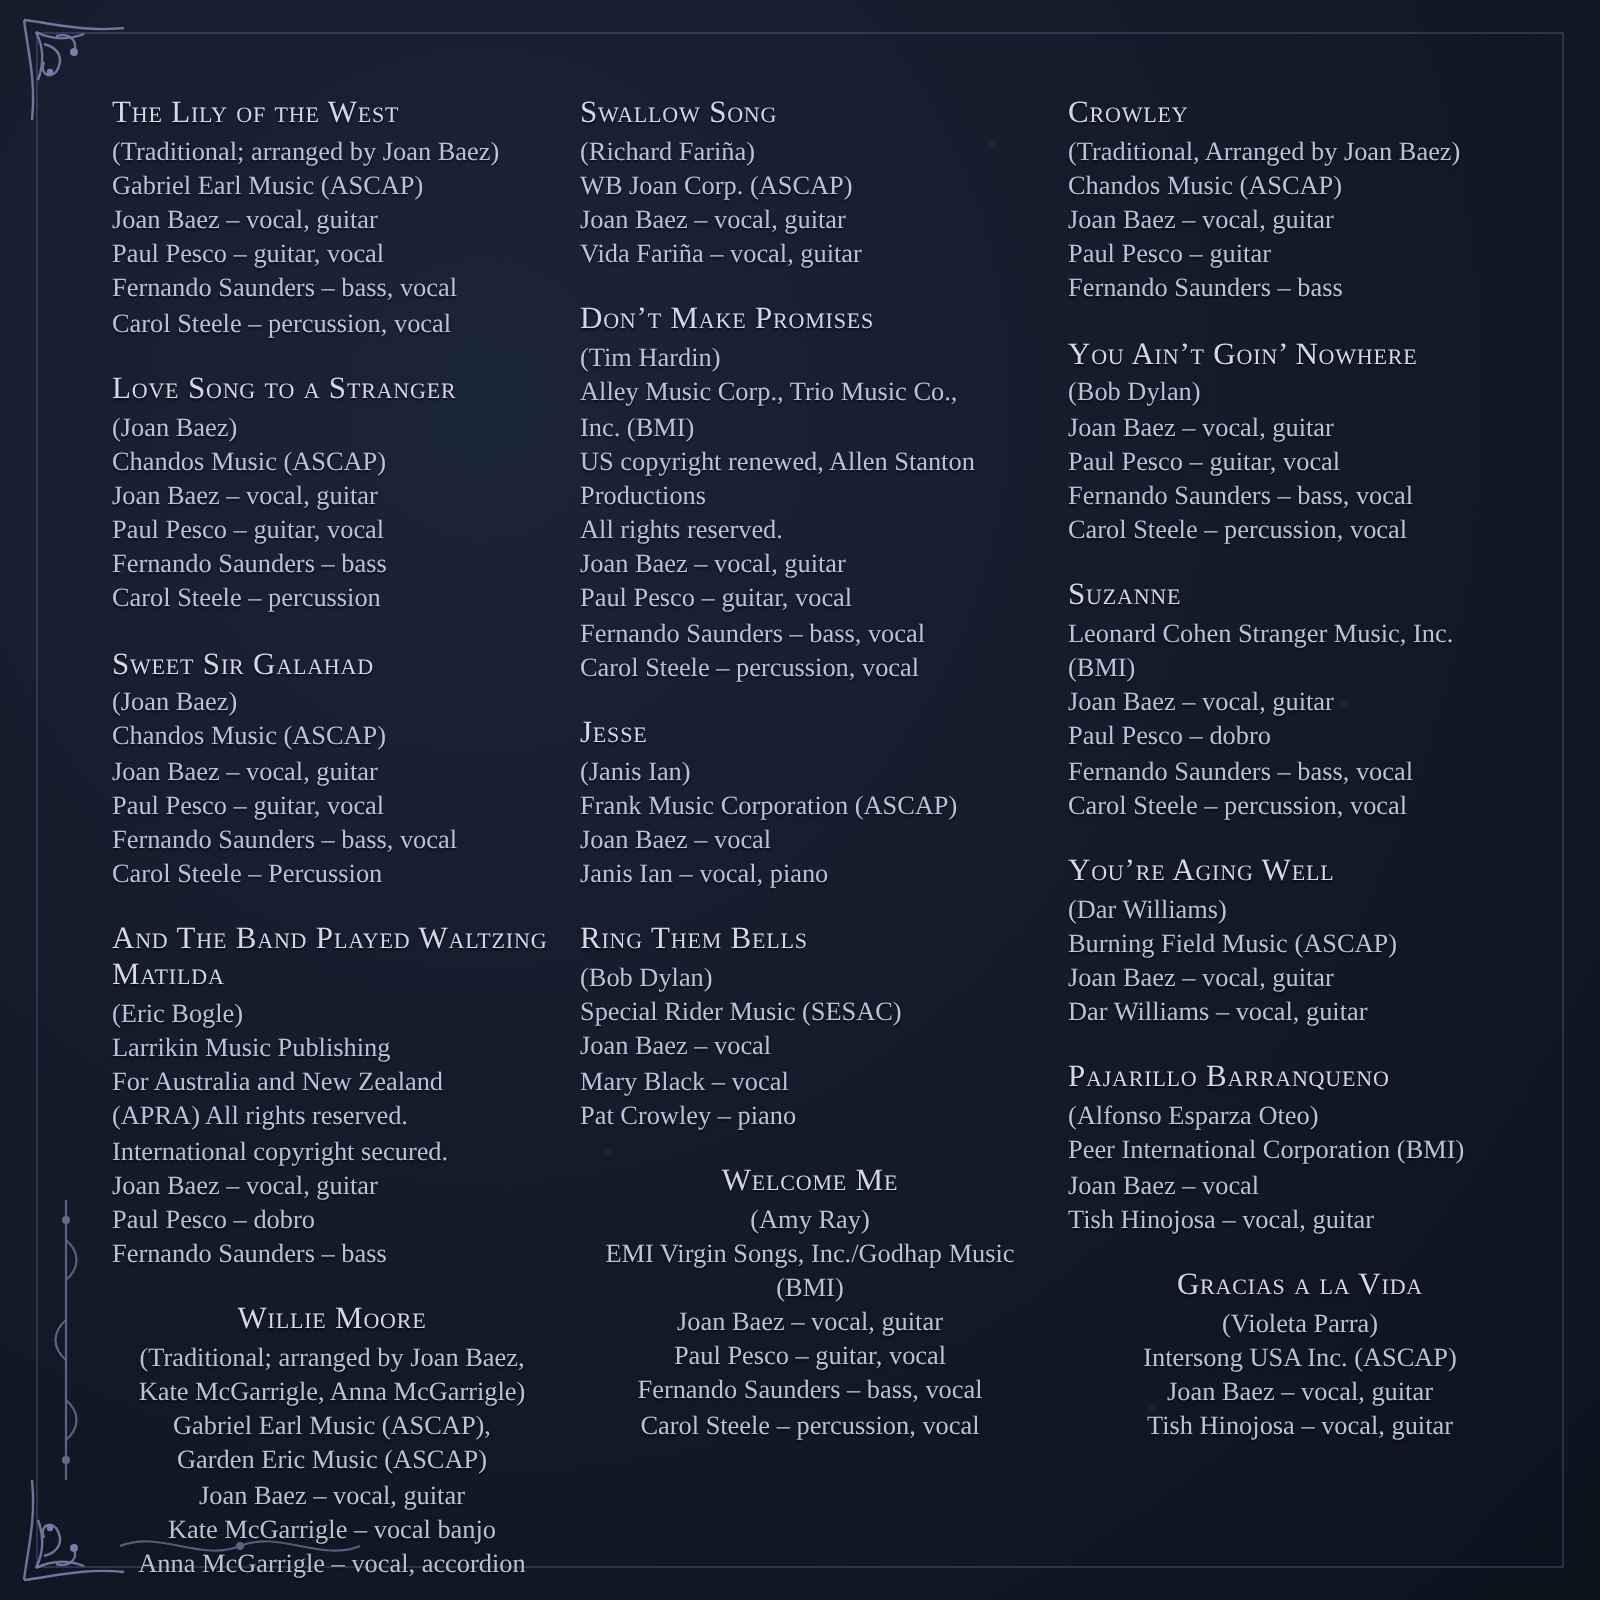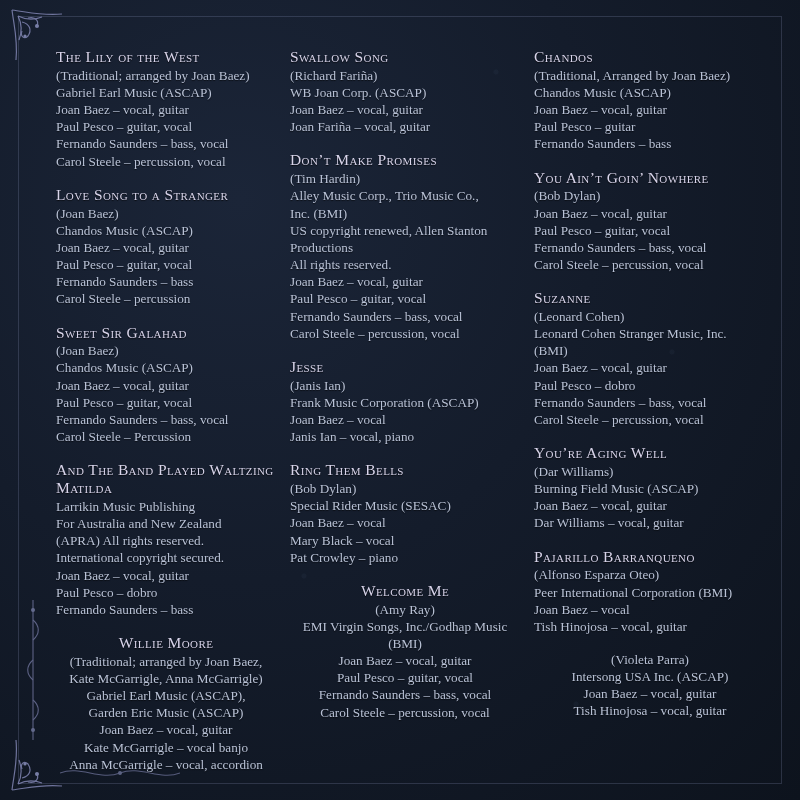--- a/index.html
+++ b/index.html
@@ -186,20 +186,21 @@
         <div class="title">Sweet Sir Galahad</div>
         <div class="line">(Joan Baez)</div>
         <div class="line">Chandos Music (ASCAP)</div>
         <div class="line">Joan Baez – vocal, guitar</div>
         <div class="line">Paul Pesco – guitar, vocal</div>
         <div class="line">Fernando Saunders – bass, vocal</div>
         <div class="line">Carol Steele – Percussion</div>
       </div>
       <div class="entry">
         <div class="title">And The Band Played Waltzing Matilda</div>
+        <div class="line">(Eric Bogle)</div>
         <div class="line">Larrikin Music Publishing</div>
         <div class="line">For Australia and New Zealand</div>
         <div class="line">(APRA) All rights reserved.</div>
         <div class="line">International copyright secured.</div>
         <div class="line">Joan Baez – vocal, guitar</div>
         <div class="line">Paul Pesco – dobro</div>
         <div class="line">Fernando Saunders – bass</div>
       </div>
       <div class="entry">
         <div class="title">Willie Moore</div>
@@ -212,21 +213,21 @@
         <div class="line">Anna McGarrigle – vocal, accordion</div>
       </div>
     </div>
 
     <div class="col c2">
       <div class="entry">
         <div class="title">Swallow Song</div>
         <div class="line">(Richard Fariña)</div>
         <div class="line">WB Joan Corp. (ASCAP)</div>
         <div class="line">Joan Baez – vocal, guitar</div>
-        <div class="line">Joan Fariña – vocal, guitar</div>
+        <div class="line">Vida Fariña – vocal, guitar</div>
       </div>
       <div class="entry">
         <div class="title">Don’t Make Promises</div>
         <div class="line">(Tim Hardin)</div>
         <div class="line">Alley Music Corp., Trio Music Co.,</div>
         <div class="line">Inc. (BMI)</div>
         <div class="line">US copyright renewed, Allen Stanton</div>
         <div class="line">Productions</div>
         <div class="line">All rights reserved.</div>
         <div class="line">Joan Baez – vocal, guitar</div>
@@ -256,38 +257,37 @@
         <div class="line">(BMI)</div>
         <div class="line">Joan Baez – vocal, guitar</div>
         <div class="line">Paul Pesco – guitar, vocal</div>
         <div class="line">Fernando Saunders – bass, vocal</div>
         <div class="line">Carol Steele – percussion, vocal</div>
       </div>
     </div>
 
     <div class="col c3">
       <div class="entry">
-        <div class="title">Chandos</div>
+        <div class="title">Crowley</div>
         <div class="line">(Traditional, Arranged by Joan Baez)</div>
         <div class="line">Chandos Music (ASCAP)</div>
         <div class="line">Joan Baez – vocal, guitar</div>
         <div class="line">Paul Pesco – guitar</div>
         <div class="line">Fernando Saunders – bass</div>
       </div>
       <div class="entry">
         <div class="title">You Ain’t Goin’ Nowhere</div>
         <div class="line">(Bob Dylan)</div>
         <div class="line">Joan Baez – vocal, guitar</div>
         <div class="line">Paul Pesco – guitar, vocal</div>
         <div class="line">Fernando Saunders – bass, vocal</div>
         <div class="line">Carol Steele – percussion, vocal</div>
       </div>
       <div class="entry">
         <div class="title">Suzanne</div>
-        <div class="line">(Leonard Cohen)</div>
         <div class="line">Leonard Cohen Stranger Music, Inc.</div>
         <div class="line">(BMI)</div>
         <div class="line">Joan Baez – vocal, guitar</div>
         <div class="line">Paul Pesco – dobro</div>
         <div class="line">Fernando Saunders – bass, vocal</div>
         <div class="line">Carol Steele – percussion, vocal</div>
       </div>
       <div class="entry">
         <div class="title">You’re Aging Well</div>
         <div class="line">(Dar Williams)</div>
@@ -296,20 +296,21 @@
         <div class="line">Dar Williams – vocal, guitar</div>
       </div>
       <div class="entry">
         <div class="title">Pajarillo Barranqueno</div>
         <div class="line">(Alfonso Esparza Oteo)</div>
         <div class="line">Peer International Corporation (BMI)</div>
         <div class="line">Joan Baez – vocal</div>
         <div class="line">Tish Hinojosa – vocal, guitar</div>
       </div>
       <div class="entry">
+        <div class="title">Gracias a la Vida</div>
         <div class="line">(Violeta Parra)</div>
         <div class="line">Intersong USA Inc. (ASCAP)</div>
         <div class="line">Joan Baez – vocal, guitar</div>
         <div class="line">Tish Hinojosa – vocal, guitar</div>
       </div>
     </div>
 
   </div>
 </div>
 

